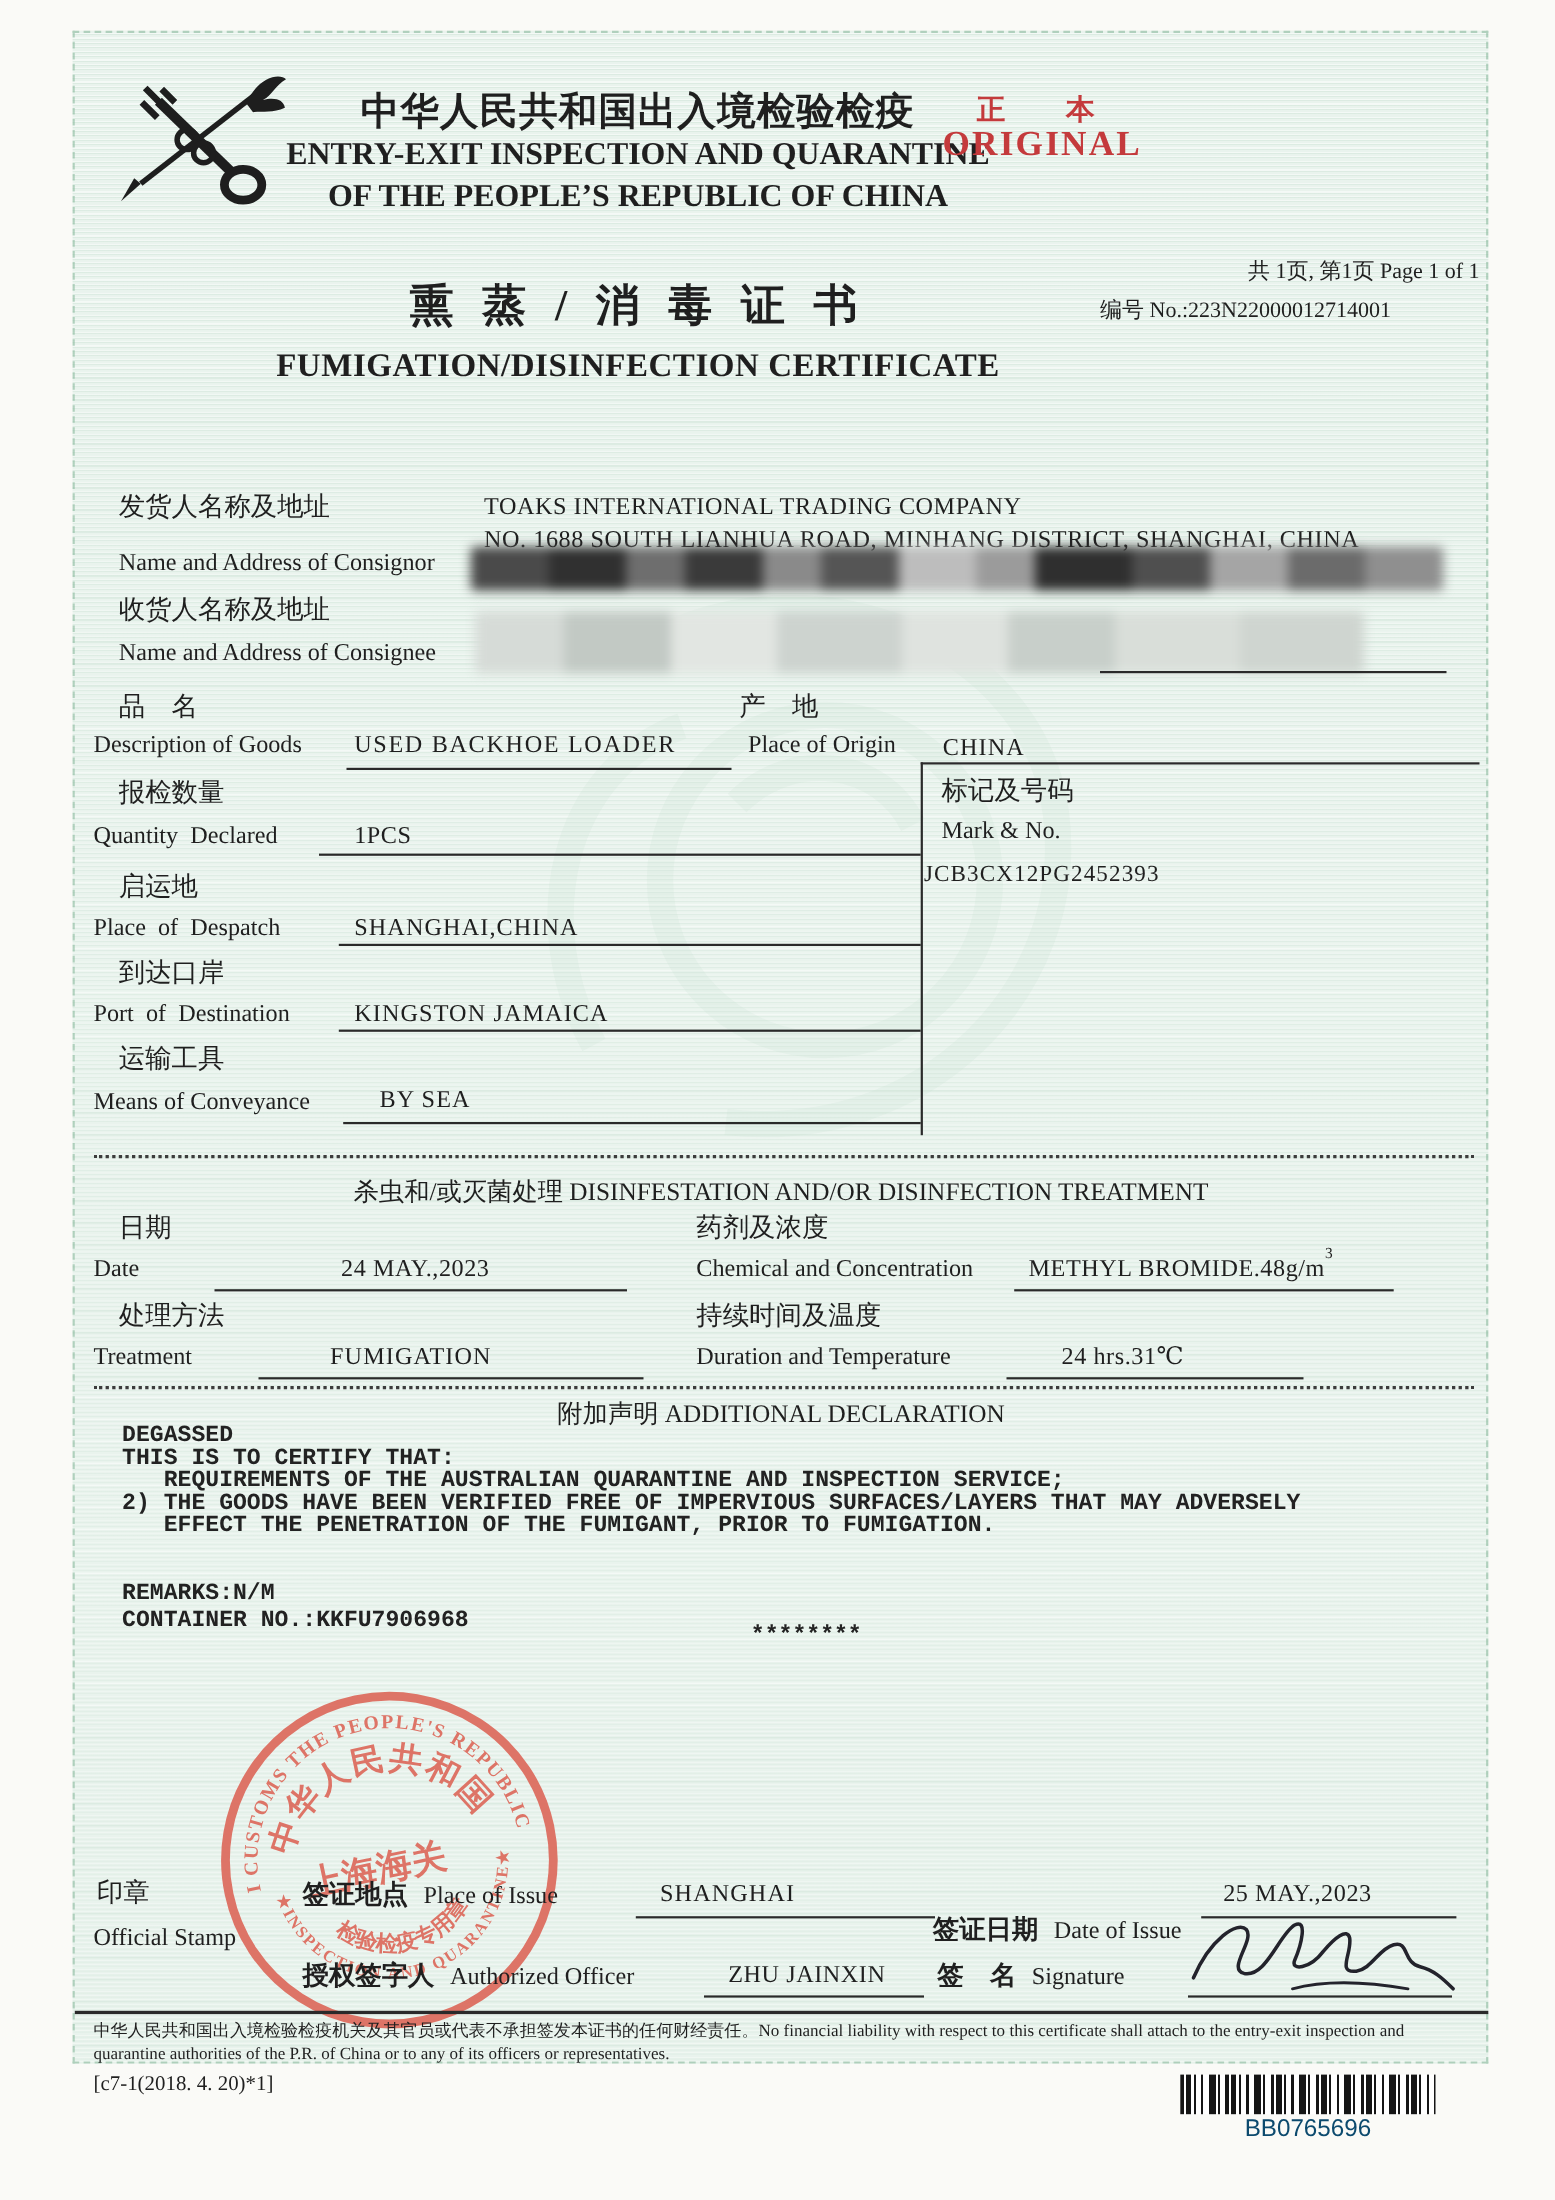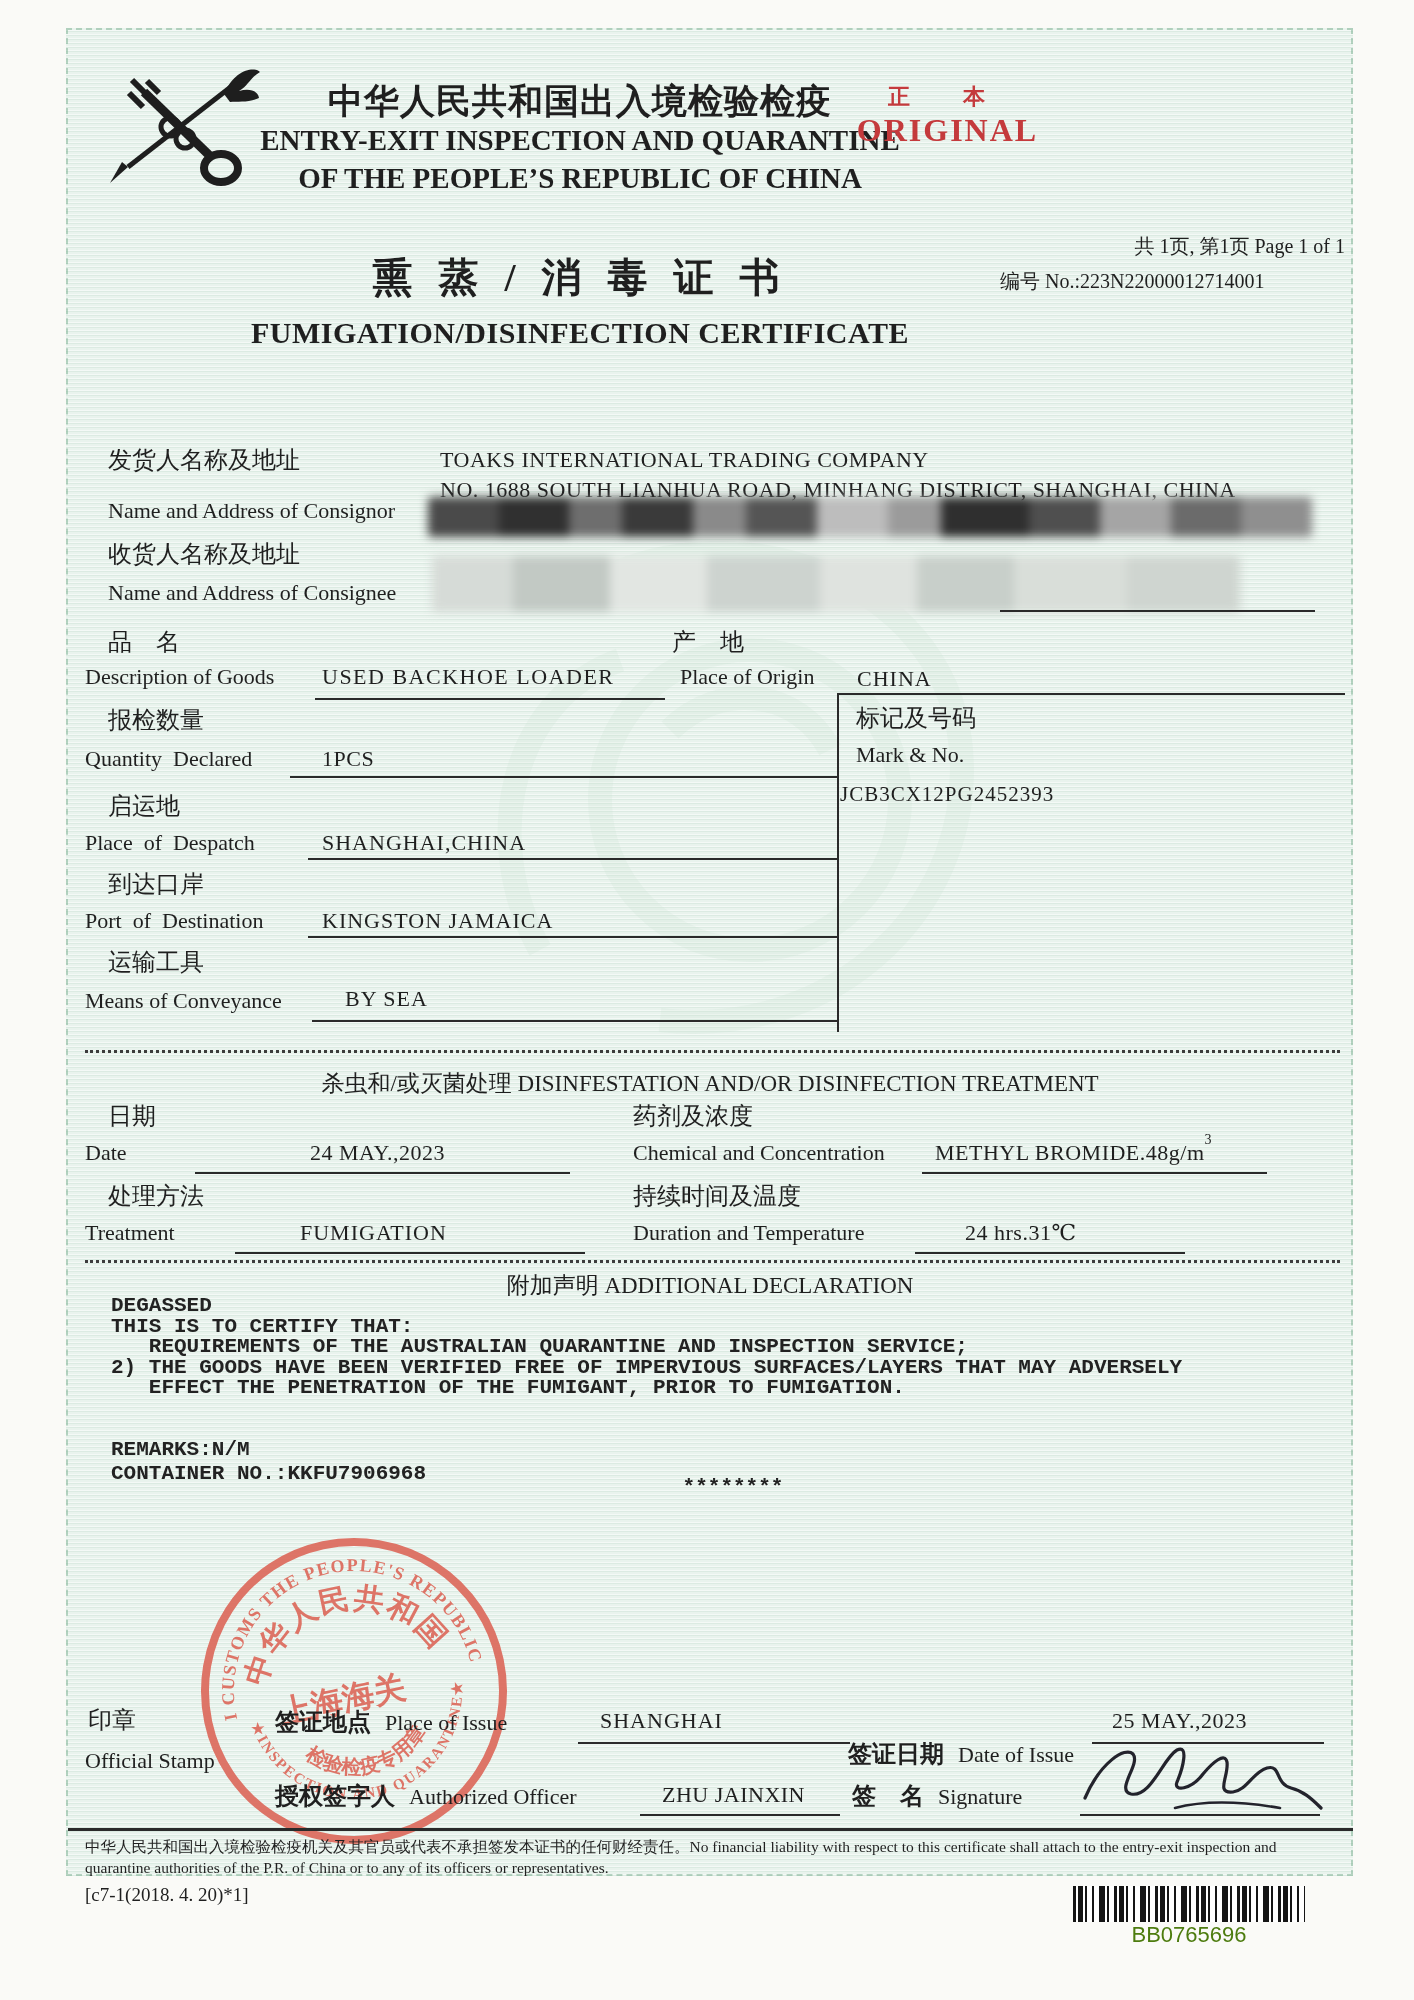--- a/index.html
+++ b/index.html
@@ -76,21 +76,21 @@
     <circle cx="87" cy="75" r="9" stroke-width="5"></circle>
   </g>
   <path d="M30,103 L12,119 L24,98 Z" fill="#1e1e1e"></path>
   <path d="M126,30 C136,6 156,2 162,8 C152,14 150,22 141,27 C152,24 160,27 161,34 C150,39 140,37 132,38 Z" fill="#1e1e1e"></path>
 </svg>
 
 <div class="abs center bold" style="left:210px;top:78px;width:740px;font-size:35px;letter-spacing:1px;">中华人民共和国出入境检验检疫</div>
 <div class="abs center bold" style="left:210px;top:124px;width:740px;font-size:29px;">ENTRY-EXIT INSPECTION AND QUARANTINE</div>
 <div class="abs center bold" style="left:210px;top:162px;width:740px;font-size:29px;">OF THE PEOPLE’S REPUBLIC OF CHINA</div>
 
-<div class="abs red bold" style="left:888px;top:82px;font-size:22px;letter-spacing:14px;white-space:pre;">正  本</div>
+<div class="abs red bold" style="left:888px;top:82px;font-size:26px;letter-spacing:14px;white-space:pre;">正  本</div>
 <div class="abs red bold center" style="left:850px;top:112px;width:195px;font-size:32px;letter-spacing:2px;">ORIGINAL</div>
 
 <div class="abs" style="left:1045px;top:233px;width:300px;font-size:20px;text-align:right;white-space:pre;">共 1页, 第1页 Page 1 of 1</div>
 
 <div class="abs bold center" style="left:210px;top:250px;width:740px;font-size:40px;letter-spacing:8px;">熏 蒸 / 消 毒 证 书</div>
 <div class="abs" style="left:1000px;top:268px;font-size:20px;white-space:nowrap;">
   <span>编号 No.:</span><span>223N22000012714001</span>
 </div>
 <div class="abs bold center" style="left:210px;top:316px;width:740px;font-size:30px;letter-spacing:.5px;">FUMIGATION/DISINFECTION CERTIFICATE</div>
 
@@ -229,13 +229,13 @@
   <path d="M30,70 C45,35 70,18 78,26 C86,36 60,62 76,66 C96,70 108,30 122,22 C134,16 128,40 122,54 C118,64 136,62 148,46 C158,34 170,24 172,34 C174,48 160,66 178,64 C192,62 198,44 212,40 C226,36 220,56 236,60 C248,63 256,70 266,80" stroke="#23232c" stroke-width="3.2" fill="none" stroke-linecap="round"></path>
   <path d="M120,80 C150,72 190,74 225,80" stroke="#23232c" stroke-width="2.6" fill="none" stroke-linecap="round"></path>
 </svg>
 
 <div class="abs rule" style="left:68px;top:1828px;width:1285px;border-top-width:3px;"></div>
 <div class="abs" style="left:85px;top:1836px;width:1258px;font-size:15.5px;line-height:21px;">中华人民共和国出入境检验检疫机关及其官员或代表不承担签发本证书的任何财经责任。No financial liability with respect to this certificate shall attach to the entry-exit inspection and quarantine authorities of the P.R. of China or to any of its officers or representatives.</div>
 
 <div class="abs" style="left:85px;top:1884px;font-size:19px;">[c7-1(2018. 4. 20)*1]</div>
 
 <div class="abs barcode" style="left:1073px;top:1886px;width:232px;height:36px;"></div>
-<div class="abs center" style="left:1073px;top:1922px;width:232px;font-size:22px;font-family:'Liberation Sans','DejaVu Sans',sans-serif;color:#4d7c0f;">BB0765696</div>
+<div class="abs center" style="left:1073px;top:1922px;width:232px;font-size:22px;font-family:'Liberation Sans','DejaVu Sans',sans-serif;color:#0c4a6e;">BB0765696</div>
 
 </body></html>

